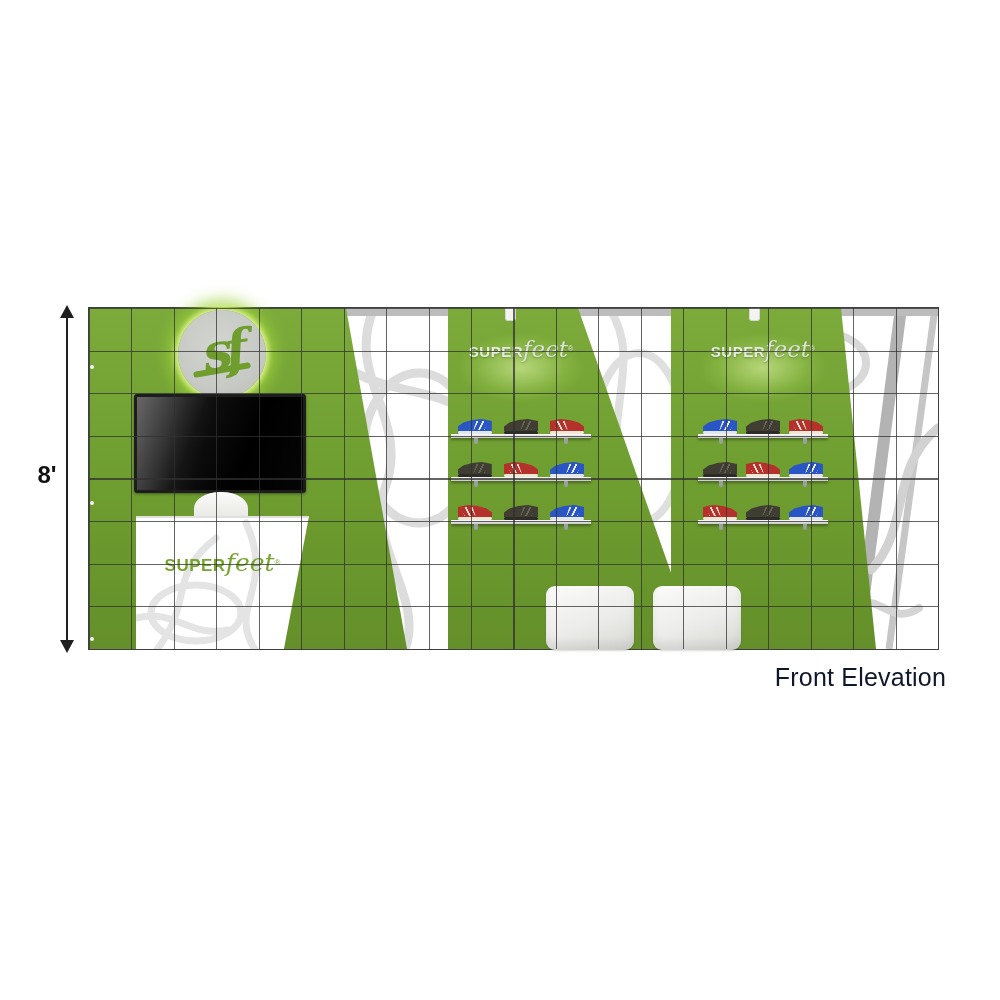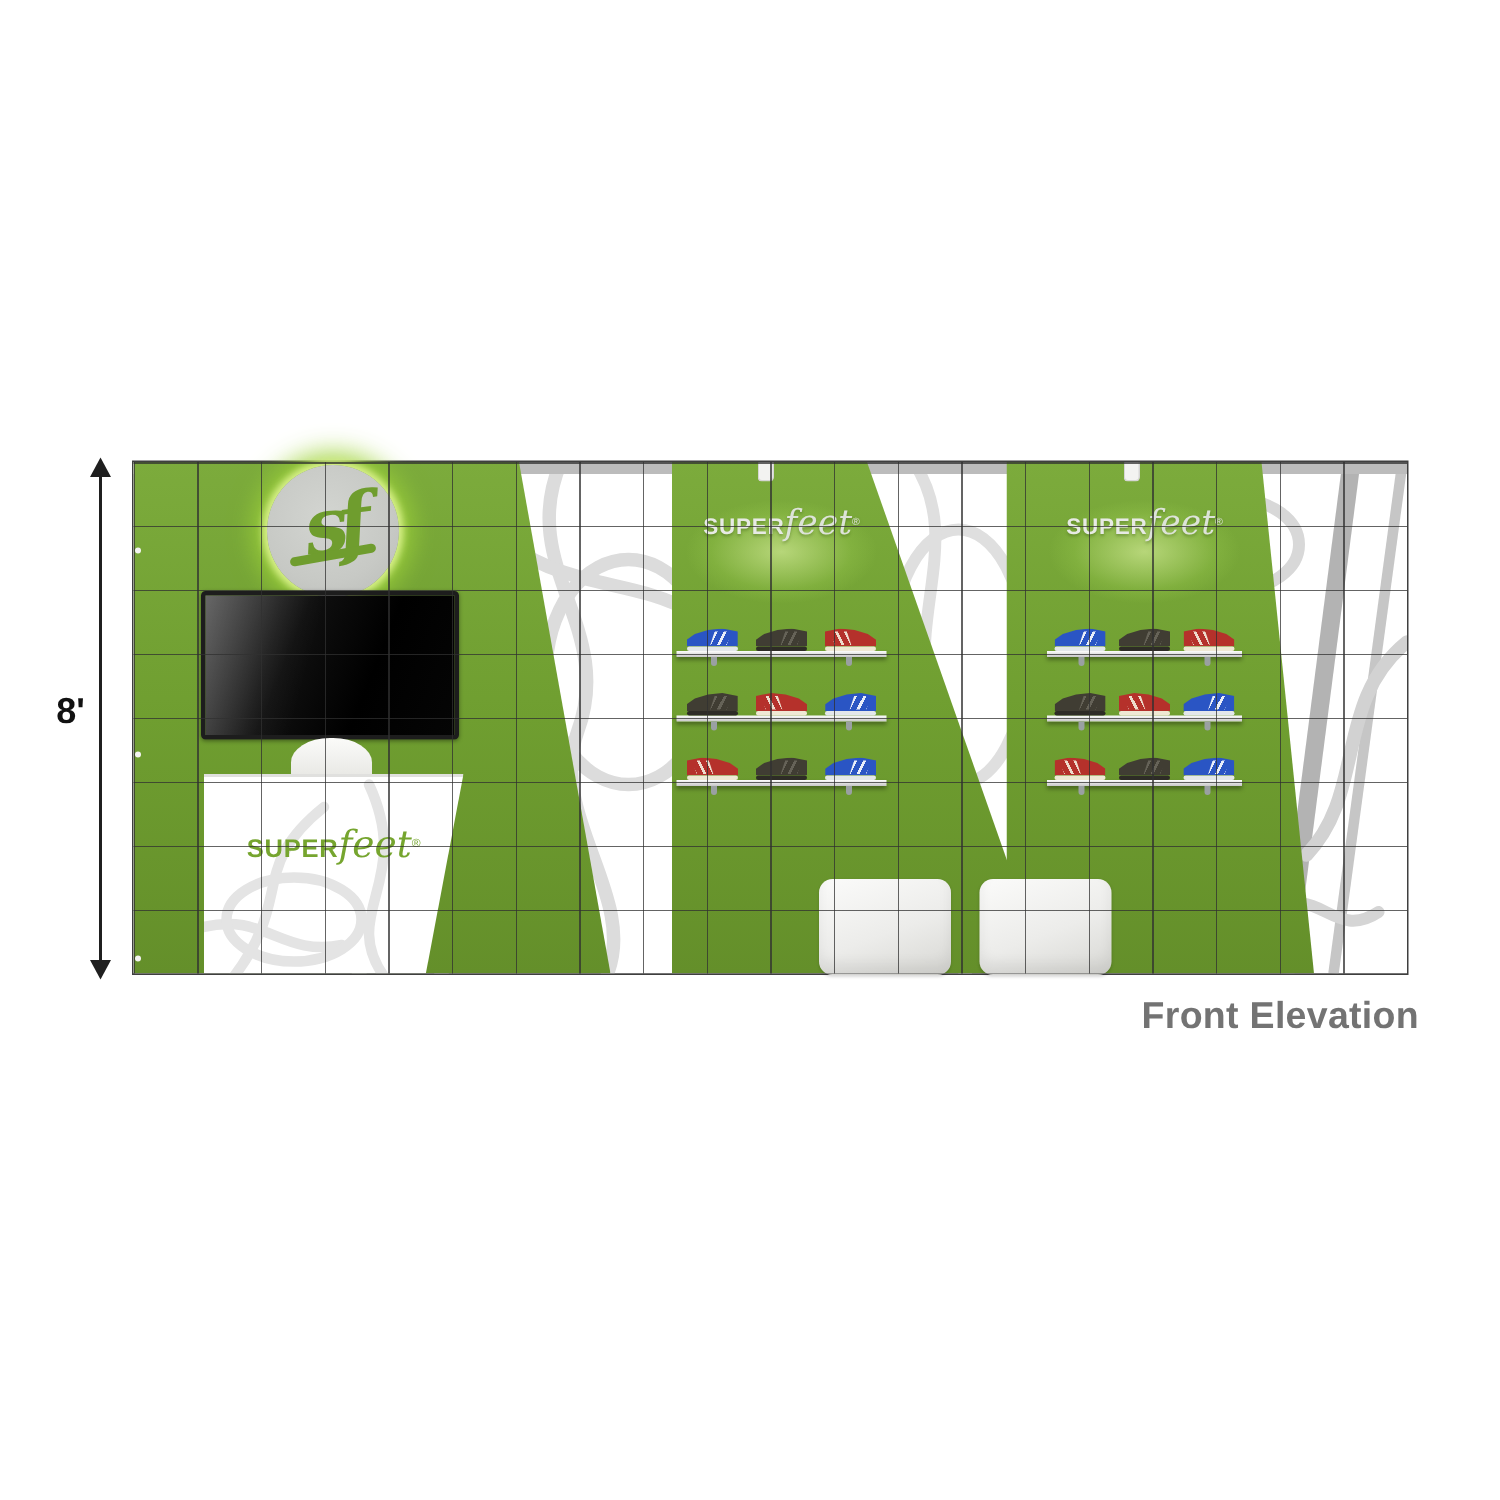--- a/index.html
+++ b/index.html
@@ -9,21 +9,21 @@
   
   .dim-line{position:absolute;left:66px;top:316px;width:2px;height:326px;background:#1f1f1f;}
   .dim-head{position:absolute;width:0;height:0;border-left:7px solid transparent;border-right:7px solid transparent;}
   .dim-head.up{left:60px;top:305px;border-bottom:13px solid #1f1f1f;}
   .dim-head.down{left:60px;top:640px;border-top:13px solid #1f1f1f;}
   .dim-label{position:absolute;left:30px;top:461px;width:34px;text-align:center;
              font-size:24px;font-weight:bold;color:#111;}
 
   
   .caption{position:absolute;left:690px;top:663px;width:256px;text-align:right;
-           font-size:25px;font-weight:bold;color:#737373;letter-spacing:.2px;}
+           font-size:25px;font-weight:normal;color:#0f172a;letter-spacing:.2px;}
 
   
   #booth{position:absolute;left:88px;top:307px;width:851px;height:343px;box-sizing:border-box;
          border:1px solid #3f3f3f;background:#ffffff;}
   #booth *{box-sizing:border-box;}
 
   .pattern-svg{position:absolute;left:0;top:0;width:849px;height:341px;z-index:0;}
   .top-strip{position:absolute;left:0;top:0;width:849px;height:8px;background:#bcbcbc;z-index:1;}
 
   .panel{position:absolute;left:0;top:0;width:849px;height:341px;z-index:2;

